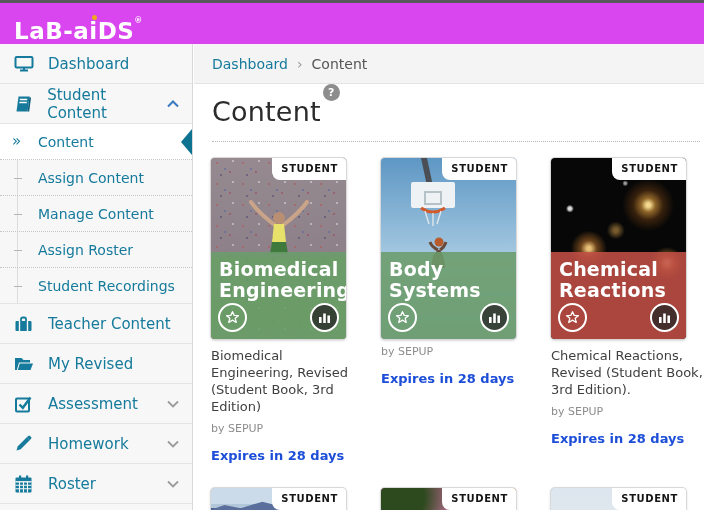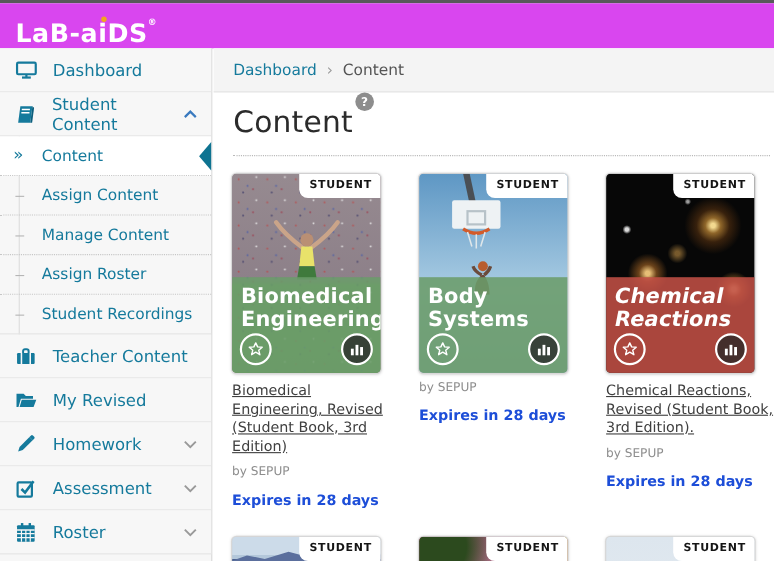--- a/index.html
+++ b/index.html
@@ -92,33 +92,33 @@
   .badge {
     position:absolute; top:0; right:0; background:#fff; color:#151515;
     font-size:10px; font-weight:bold; letter-spacing:.6px;
     padding:5px 8px 6px 9px; border-bottom-left-radius:8px; z-index:3;
   }
   .overlay {
     position:absolute; left:0; right:0; bottom:0; height:87px;
     padding:7px 8px; color:#fff; z-index:2;
   }
   .overlay.green { background:rgba(107,156,106,.88); }
-  .overlay.red   { background:rgba(194,80,70,.88);font-style:italic; }
+  .overlay.red   { background:rgba(194,80,70,.88); }
   .overlay-title { font-size:19px; font-weight:bold; line-height:1.12; letter-spacing:.2px; }
   .overlay-icons {
     position:absolute; bottom:7px; left:7px; right:7px;
     display:flex; justify-content:space-between; align-items:flex-end;
   }
   .icon-circle {
     width:29px; height:29px; border:2px solid #fff; border-radius:50%;
     display:flex; align-items:center; justify-content:center; cursor:pointer;
   }
   .icon-circle.dark { background:rgba(40,40,40,.78); }
 
-  .card-caption { margin-top:9px; width:155px; font-size:13px; color:#3f3f3f; line-height:1.3;text-decoration:underline; }
+  .card-caption { margin-top:9px; width:155px; font-size:13px; color:#3f3f3f; line-height:1.3; }
   .card-author { margin-top:6px; font-size:11px; color:#8d8d8d; }
   .card-expires { margin-top:13px; font-size:13px; font-weight:bold; color:#1d4ed8; }
 
   .cards.row2 { padding-top:25px; }
 
   
   .art-track {
     background-color:#8d8089;
     background-image:
       radial-gradient(2px 2px at 6px 5px,  rgba(190,70,70,.85), transparent 70%),
@@ -244,41 +244,41 @@
         <svg width="20" height="16" viewBox="0 0 20 16">
             <path d="M1 2 H7.5 L9.5 4 H16 V6.5 H5 L2.8 14 H1 Z" fill="#157a9c"></path>
             <path d="M5.8 7.5 H19 L16.5 14 H3.8 Z" fill="#157a9c"></path>
           </svg>
       </span>
       <span>My Revised</span>
     </div>
 
     <div class="nav-item">
       <span class="nicon">
+        <svg width="19" height="18" viewBox="0 0 19 18">
+            <rect x="2" y="3.5" width="13" height="13" rx="1" fill="none" stroke="#157a9c" stroke-width="2"></rect>
+            <path d="M5.5 9.5 L8.8 12.8 L16.5 2.5" fill="none" stroke="#157a9c" stroke-width="2.4"></path>
+          </svg>
+      </span>
+      <span>Assessment</span>
+      <span class="chev">
+        <svg width="14" height="10" viewBox="0 0 14 10">
+            <path d="M2 2.5 L7 7.5 L12 2.5" fill="none" stroke="#9a9a9a" stroke-width="1.8"></path>
+          </svg>
+      </span>
+    </div>
+
+    <div class="nav-item">
+      <span class="nicon">
         <svg width="18" height="18" viewBox="0 0 18 18">
             <path d="M2.5 15.5 L3.8 11.3 L12.8 2.3 L15.7 5.2 L6.7 14.2 Z" fill="#157a9c"></path>
             <path d="M12.8 2.3 L14.2 0.9 A1.2 1.2 0 0 1 15.9 0.9 L17.1 2.1 A1.2 1.2 0 0 1 17.1 3.8 L15.7 5.2" fill="#157a9c"></path>
           </svg>
       </span>
       <span>Homework</span>
-      <span class="chev">
-        <svg width="14" height="10" viewBox="0 0 14 10">
-            <path d="M2 2.5 L7 7.5 L12 2.5" fill="none" stroke="#9a9a9a" stroke-width="1.8"></path>
-          </svg>
-      </span>
-    </div>
-
-    <div class="nav-item">
-      <span class="nicon">
-        <svg width="19" height="18" viewBox="0 0 19 18">
-            <rect x="2" y="3.5" width="13" height="13" rx="1" fill="none" stroke="#157a9c" stroke-width="2"></rect>
-            <path d="M5.5 9.5 L8.8 12.8 L16.5 2.5" fill="none" stroke="#157a9c" stroke-width="2.4"></path>
-          </svg>
-      </span>
-      <span>Assessment</span>
       <span class="chev">
         <svg width="14" height="10" viewBox="0 0 14 10">
             <path d="M2 2.5 L7 7.5 L12 2.5" fill="none" stroke="#9a9a9a" stroke-width="1.8"></path>
           </svg>
       </span>
     </div>
 
     <div class="nav-item">
       <span class="nicon">
         <svg width="19" height="18" viewBox="0 0 19 18">

